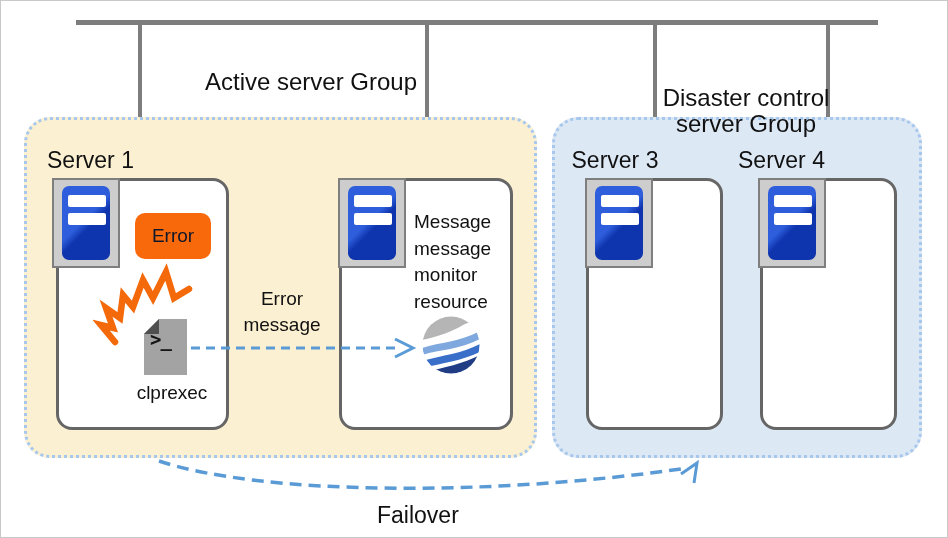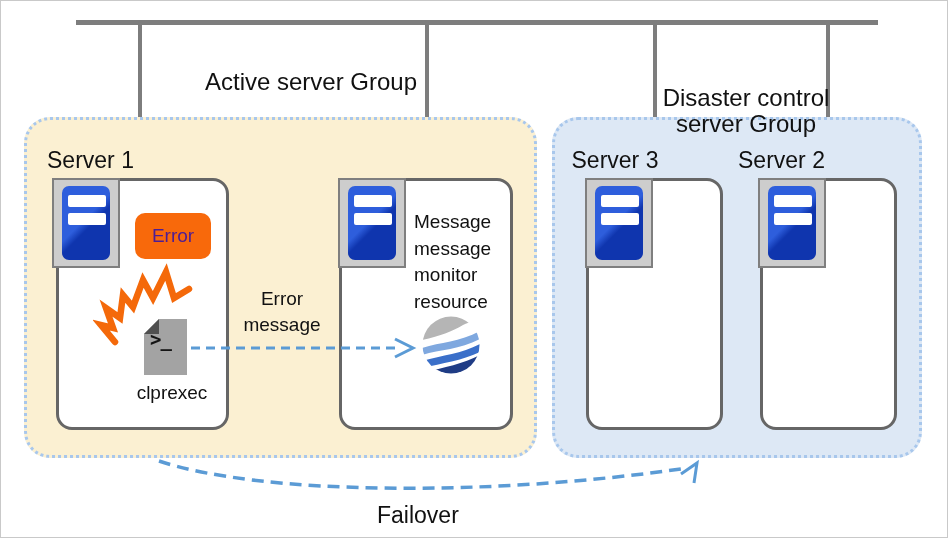--- a/index.html
+++ b/index.html
@@ -34,21 +34,21 @@
   .si1{left:51px;} .si2{left:337px;} .si3{left:584px;} .si4{left:757px;}
   .sicon .unit{
     position:absolute;left:8px;top:6px;right:8px;bottom:6px;border-radius:7px;
     background:linear-gradient(135deg,#2E5EDC 0%,#2E5EDC 46%,#0F35AE 56%,#0F35AE 100%);
   }
   .sicon .bar{position:absolute;left:6px;width:38px;height:12px;background:#fff;border-radius:2px;}
   .sicon .bar.b1{top:9px;} .sicon .bar.b2{top:27px;}
   
   .badge{
     left:134px;top:212px;width:76px;height:46px;background:#F8690B;border-radius:10px;
-    color:#4c1d95;font-size:19px;line-height:46px;text-align:center;
+    color:#0f172a;font-size:19px;line-height:46px;text-align:center;
   }
   
   .doc{left:143px;top:318px;width:43px;height:56px;background:#A3A3A3;
        clip-path:polygon(15px 0,100% 0,100% 100%,0 100%,0 15px);}
   .fold{left:143px;top:318px;width:15px;height:15px;background:#4F4F4F;
         clip-path:polygon(100% 0,100% 100%,0 100%);}
   .prompt{left:149px;top:327px;font-family:"DejaVu Sans Mono",monospace;
           font-weight:bold;font-size:19px;color:#141414;letter-spacing:-1px;}
   .cmdlabel{left:121px;top:381px;width:100px;text-align:center;font-size:19px;}
   
@@ -69,21 +69,21 @@
   <div class="abs drop drop4"></div>
 
   <div class="abs group group-active"></div>
   <div class="abs group group-disaster"></div>
 
   <div class="abs glabel glabel-active">Active server Group</div>
   <div class="abs glabel glabel-disaster">Disaster control server Group</div>
 
   <div class="abs srvlabel sl1">Server 1</div>
   <div class="abs srvlabel sl3">Server 3</div>
-  <div class="abs srvlabel sl4">Server 2</div>
+  <div class="abs srvlabel sl4">Server 4</div>
 
   <div class="abs sbox sbox1"></div>
   <div class="abs sbox sbox2"></div>
   <div class="abs sbox sbox3"></div>
   <div class="abs sbox sbox4"></div>
 
   <div class="abs sicon si1">
     <div class="unit">
       <div class="bar b1"></div>
       <div class="bar b2"></div>

